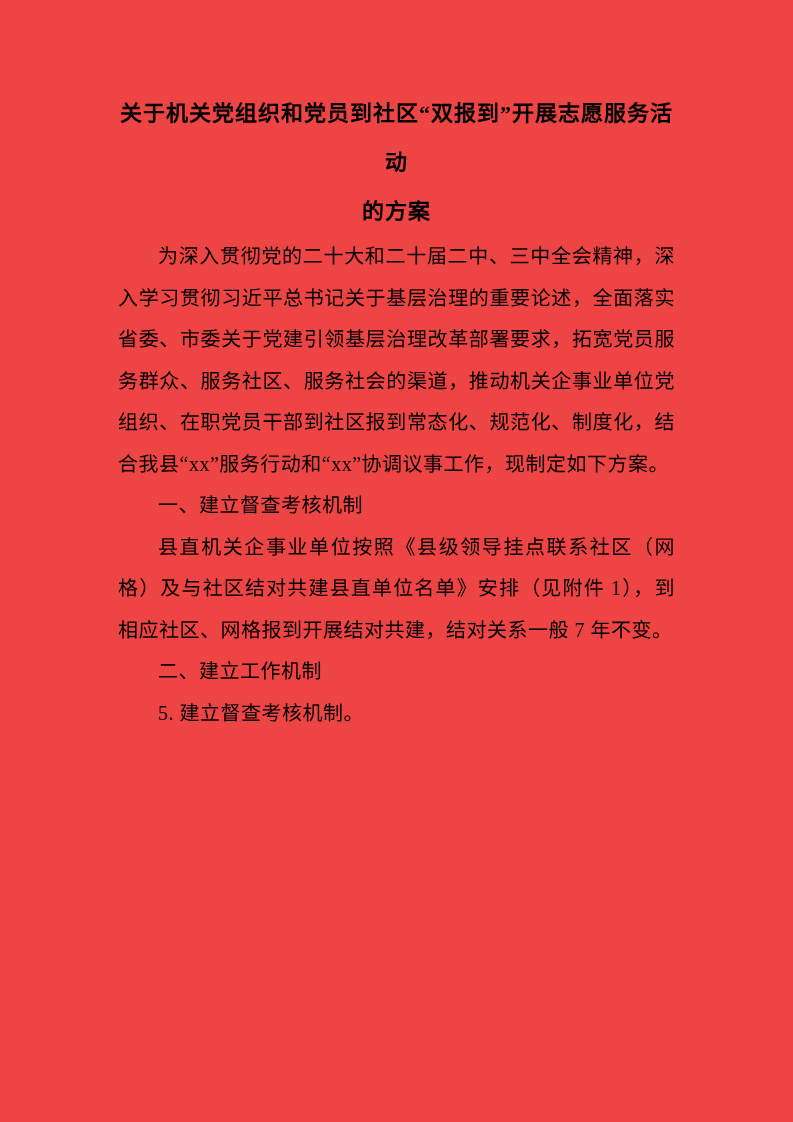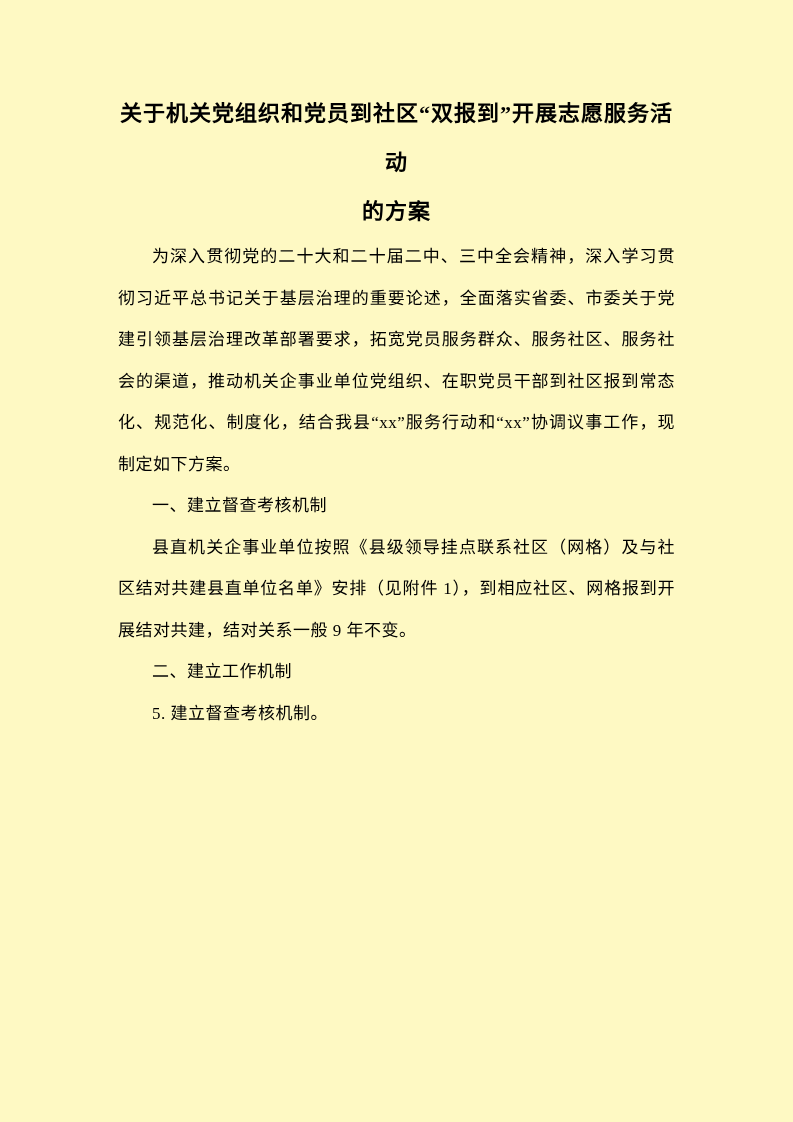--- a/index.html
+++ b/index.html
@@ -5,41 +5,41 @@
   html, body {
     margin: 0;
     padding: 0;
     background: #ffffff;
   }
   .page {
     position: relative;
     width: 793px;
     height: 1122px;
     margin: 0;
-    background: #fef9c3;
+    background: #ef4444;
     box-sizing: border-box;
     padding: 89px 118px 0 118px;
     color: #000000;
     font-family: "Liberation Serif", "DejaVu Serif", serif;
     overflow: hidden;
   }
   .doc-title {
     margin: 0;
     font-size: 22px;
     font-weight: bold;
     line-height: 49px;
     text-align: center;
     letter-spacing: 1px;
   }
   .doc-title .title-line {
     display: block;
   }
   .para {
     margin: 0;
-    font-size: 17px;
+    font-size: 20px;
     line-height: 41.5px;
     text-indent: 2em;
     text-align: justify;
     text-justify: inter-character;
     letter-spacing: 0.5px;
   }
   .lead-bold {
     font-weight: bold;
   }
 </style>
@@ -50,20 +50,20 @@
 
   <h1 class="doc-title">
     <span class="title-line">关于机关党组织和党员到社区“双报到”开展志愿服务活动</span>
     <span class="title-line">的方案</span>
   </h1>
 
   <p class="para">为深入贯彻党的二十大和二十届二中、三中全会精神，深入学习贯彻习近平总书记关于基层治理的重要论述，全面落实省委、市委关于党建引领基层治理改革部署要求，拓宽党员服务群众、服务社区、服务社会的渠道，推动机关企事业单位党组织、在职党员干部到社区报到常态化、规范化、制度化，结合我县“xx”服务行动和“xx”协调议事工作，现制定如下方案。</p>
 
   <p class="para">一、建立督查考核机制</p>
 
-  <p class="para">县直机关企事业单位按照《县级领导挂点联系社区（网格）及与社区结对共建县直单位名单》安排（见附件 1），到相应社区、网格报到开展结对共建，结对关系一般 9 年不变。</p>
+  <p class="para">县直机关企事业单位按照《县级领导挂点联系社区（网格）及与社区结对共建县直单位名单》安排（见附件 1），到相应社区、网格报到开展结对共建，结对关系一般 7 年不变。</p>
 
   <p class="para">二、建立工作机制</p>
 
 
   <p class="para">5. 建立督查考核机制。</p>
 
 </div>
 
 </body></html>

